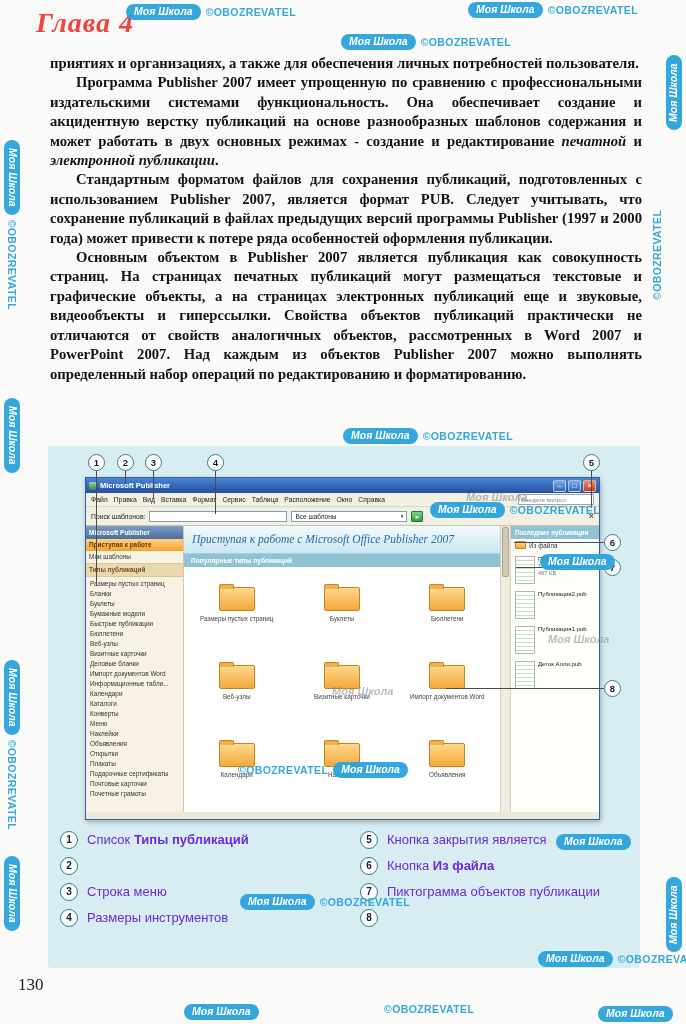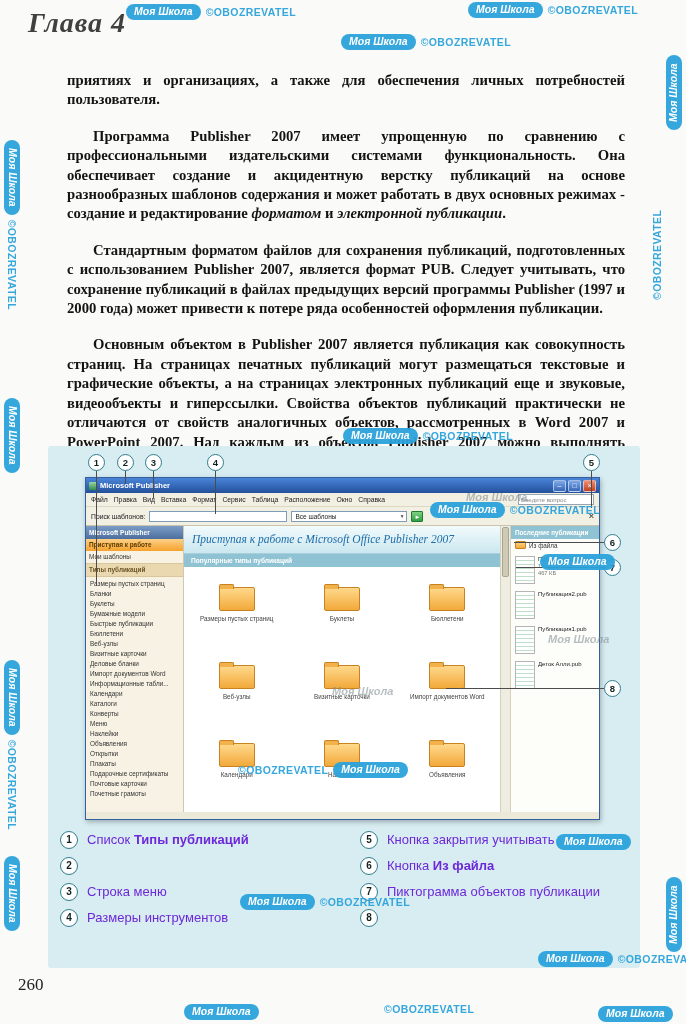--- a/index.html
+++ b/index.html
@@ -1,25 +1,25 @@
 <!DOCTYPE html>
 <html><head>
 <meta charset="utf-8">
 <style>
   html,body{margin:0;padding:0}
   body{width:686px;height:1024px;position:relative;background:#fafaf8;overflow:hidden;
        font-family:"Liberation Sans",sans-serif}
 
-  .chapter{position:absolute;left:28px;top:8px;font:italic 700 28px/1.1 "Liberation Serif",serif;
-           color:#404040;letter-spacing:1px}
+  .chapter{position:absolute;left:36px;top:8px;font:italic 700 28px/1.1 "Liberation Serif",serif;
+           color:#ef4444;letter-spacing:1px}
   .pageno{position:absolute;left:18px;top:976px;font:400 17px/1 "Liberation Serif",serif;color:#222}
 
   .body-text{position:absolute;left:50px;top:54px;width:592px;
              font:700 14.7px/19.4px "Liberation Serif",serif;color:#141414;text-align:justify}
-  .body-text p{margin:17px;text-indent:26px}
+  .body-text p{margin:0;text-indent:26px}
   .body-text p.noindent{text-indent:0}
 
   
   .fig{position:absolute;left:48px;top:446px;width:592px;height:522px;background:#d8edf2;border-radius:3px}
 
   .win{position:absolute;left:37px;top:31px;width:513px;height:341px;background:#ece9d8;
        border:1px solid #33609e;box-shadow:1px 2px 5px rgba(0,0,0,.28);z-index:1}
 
   .titlebar{height:15px;background:linear-gradient(#4a85d8,#23509c);display:flex;align-items:center;padding:0 3px;gap:3px}
   .appicon{width:8px;height:8px;background:linear-gradient(#9fd3a0,#2e8f4a);border-radius:1px;flex:none}
@@ -109,21 +109,21 @@
   .wmg{position:absolute;color:#7d8a8f;font:italic 700 11px/1 "Liberation Sans",sans-serif;opacity:.55;
        z-index:9;pointer-events:none;white-space:nowrap}
 </style>
 </head>
 <body>
 
 <div class="chapter">Глава 4</div>
 
 <div class="body-text">
   <p class="noindent">приятиях и организациях, а также для обеспечения личных потребностей пользователя.</p>
-  <p><span>Программа Publisher 2007 имеет упрощенную по сравнению с профессиональными издательскими системами функциональность. Она обеспечивает создание и акцидентную верстку публикаций на основе разнообразных шаблонов содержания и может работать в двух основных режимах - создание и редактирование </span><i>форматом</i><span> и </span><i>электронной публикации</i><span>.</span></p>
+  <p><span>Программа Publisher 2007 имеет упрощенную по сравнению с профессиональными издательскими системами функциональность. Она обеспечивает создание и акцидентную верстку публикаций на основе разнообразных шаблонов содержания и может работать в двух основных режимах - создание и редактирование </span><i>печатной</i><span> и </span><i>электронной публикации</i><span>.</span></p>
   <p>Стандартным форматом файлов для сохранения публикаций, подготовленных с использованием Publisher 2007, является формат PUB. Следует учитывать, что сохранение публикаций в файлах предыдущих версий программы Publisher (1997 и 2000 года) может привести к потере ряда особенностей оформления публикации.</p>
   <p>Основным объектом в Publisher 2007 является публикация как совокупность страниц. На страницах печатных публикаций могут размещаться текстовые и графические объекты, а на страницах электронных публикаций еще и звуковые, видеообъекты и гиперссылки. Свойства объектов публикаций практически не отличаются от свойств аналогичных объектов, рассмотренных в Word 2007 и PowerPoint 2007. Над каждым из объектов Publisher 2007 можно выполнять определенный набор операций по редактированию и форматированию.</p>
 </div>
 
 <div class="fig">
 
   <div class="win">
     <div class="titlebar">
       <span class="appicon"></span>
       <span class="title">Microsoft Publisher</span>
@@ -296,37 +296,37 @@
   <div class="lg-item" style="left:12px;top:437px">
     <span class="lg-num">3</span>
     <span class="lg-text">Строка меню</span>
   </div>
   <div class="lg-item" style="left:12px;top:463px">
     <span class="lg-num">4</span>
     <span class="lg-text">Размеры инструментов</span>
   </div>
   <div class="lg-item" style="left:312px;top:385px">
     <span class="lg-num">5</span>
-    <span class="lg-text">Кнопка закрытия учитывать</span>
+    <span class="lg-text">Кнопка закрытия является</span>
   </div>
   <div class="lg-item" style="left:312px;top:411px">
     <span class="lg-num">6</span>
     <span class="lg-text"><span>Кнопка </span><b>Из файла</b></span>
   </div>
   <div class="lg-item" style="left:312px;top:437px">
     <span class="lg-num">7</span>
     <span class="lg-text">Пиктограмма объектов публикации</span>
   </div>
   <div class="lg-item" style="left:312px;top:463px;width:262px">
     <span class="lg-num">8</span>
   </div>
 
 </div>
 
-<div class="pageno">260</div>
+<div class="pageno">130</div>
 
 <div class="wm" style="left:126px;top:4px">
     <span class="badge">Моя Школа</span>
     <span class="site">©OBOZREVATEL</span>
   </div>
 <div class="wm" style="left:468px;top:2px">
     <span class="badge">Моя Школа</span>
     <span class="site">©OBOZREVATEL</span>
   </div>
 <div class="wm" style="left:341px;top:34px">

